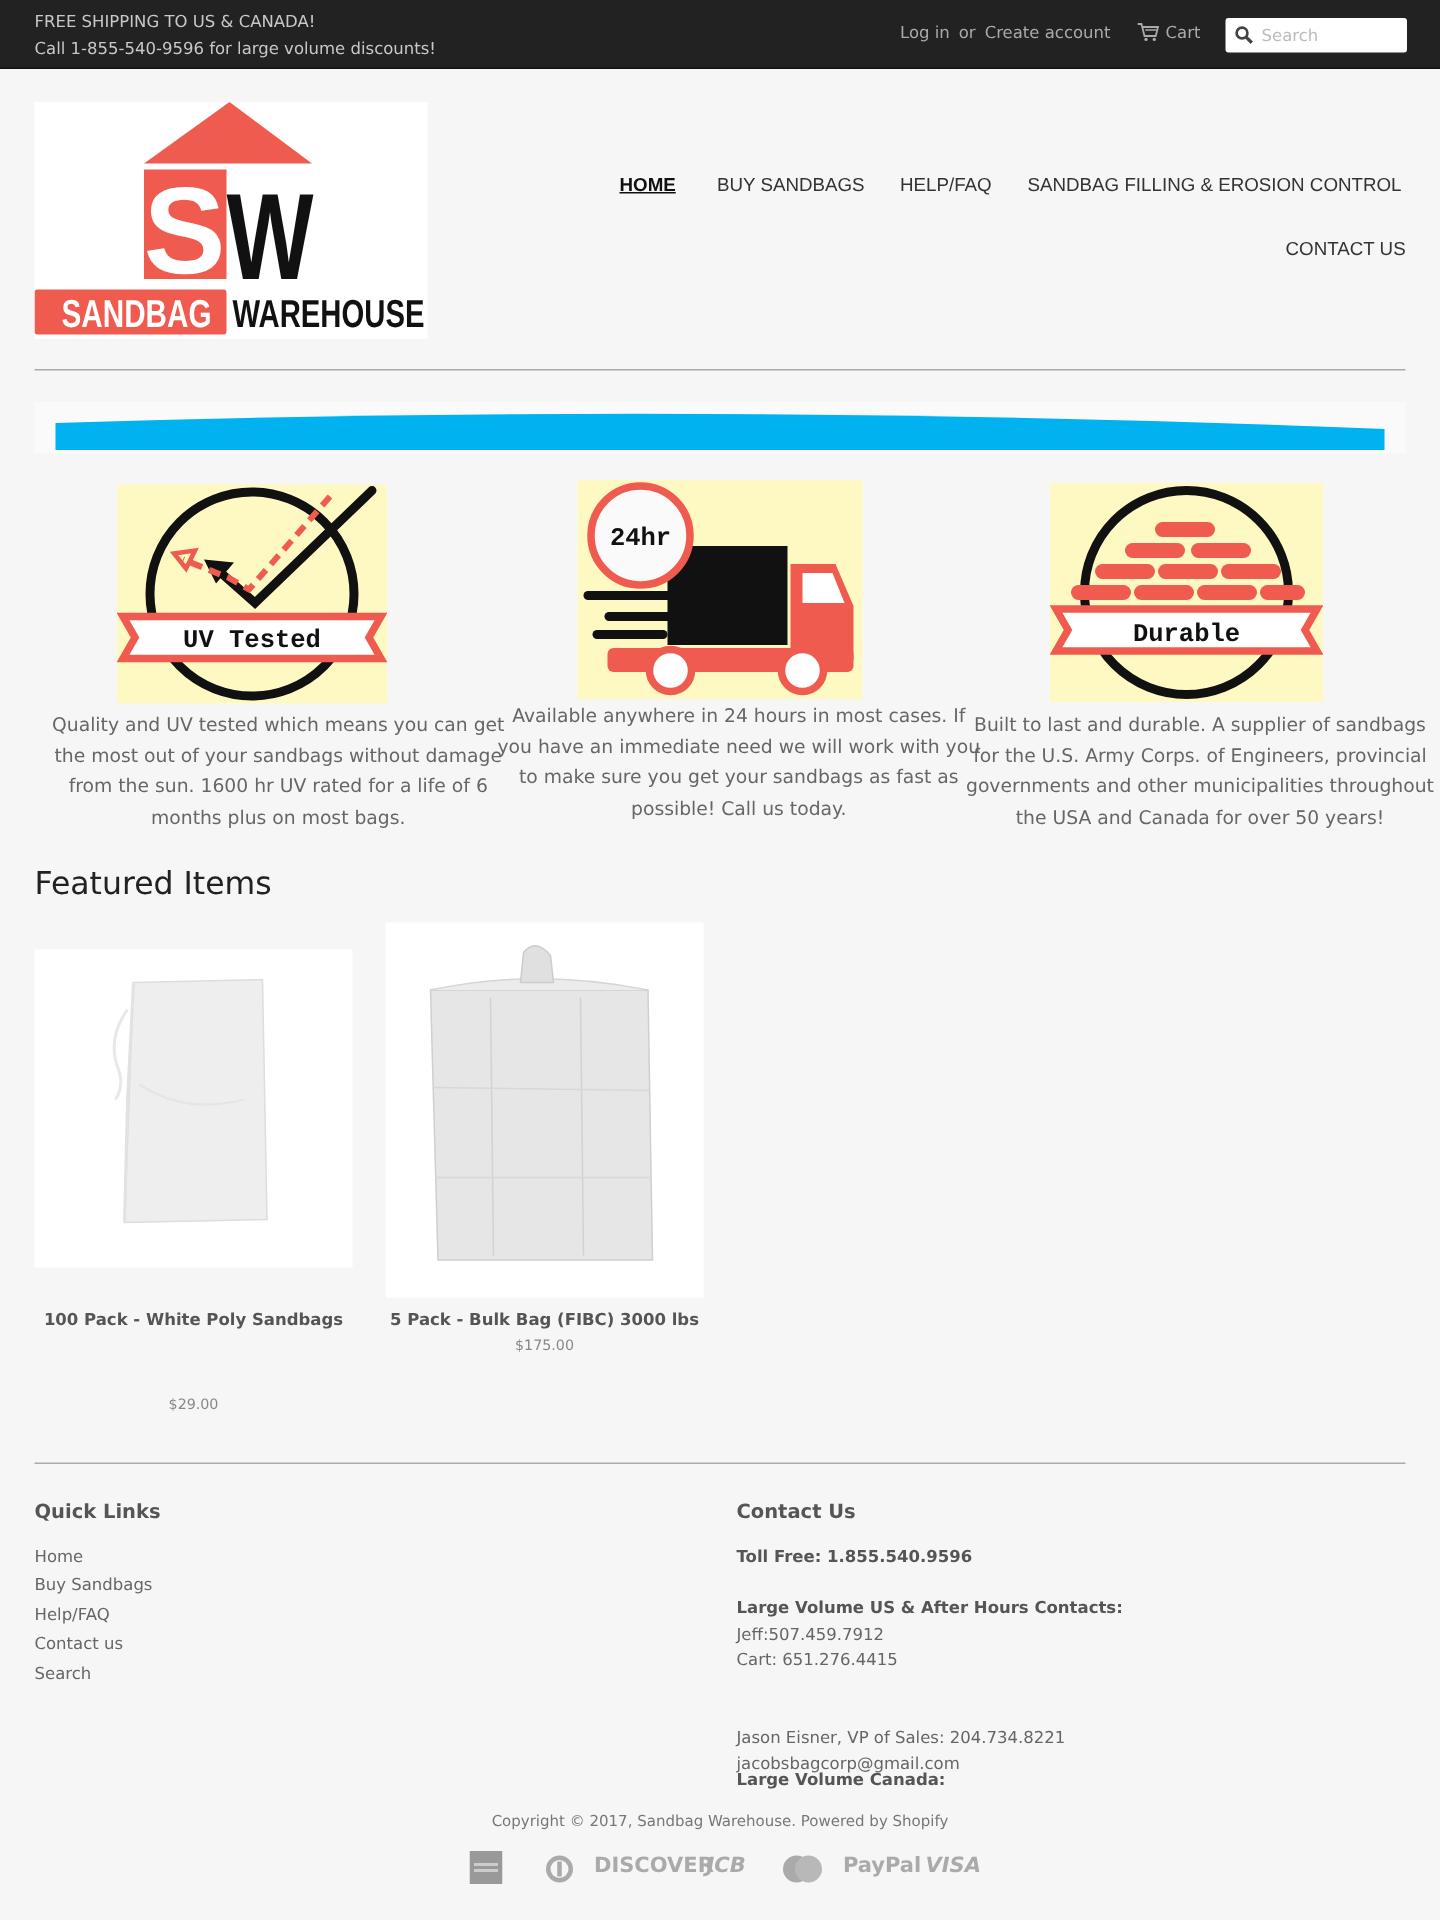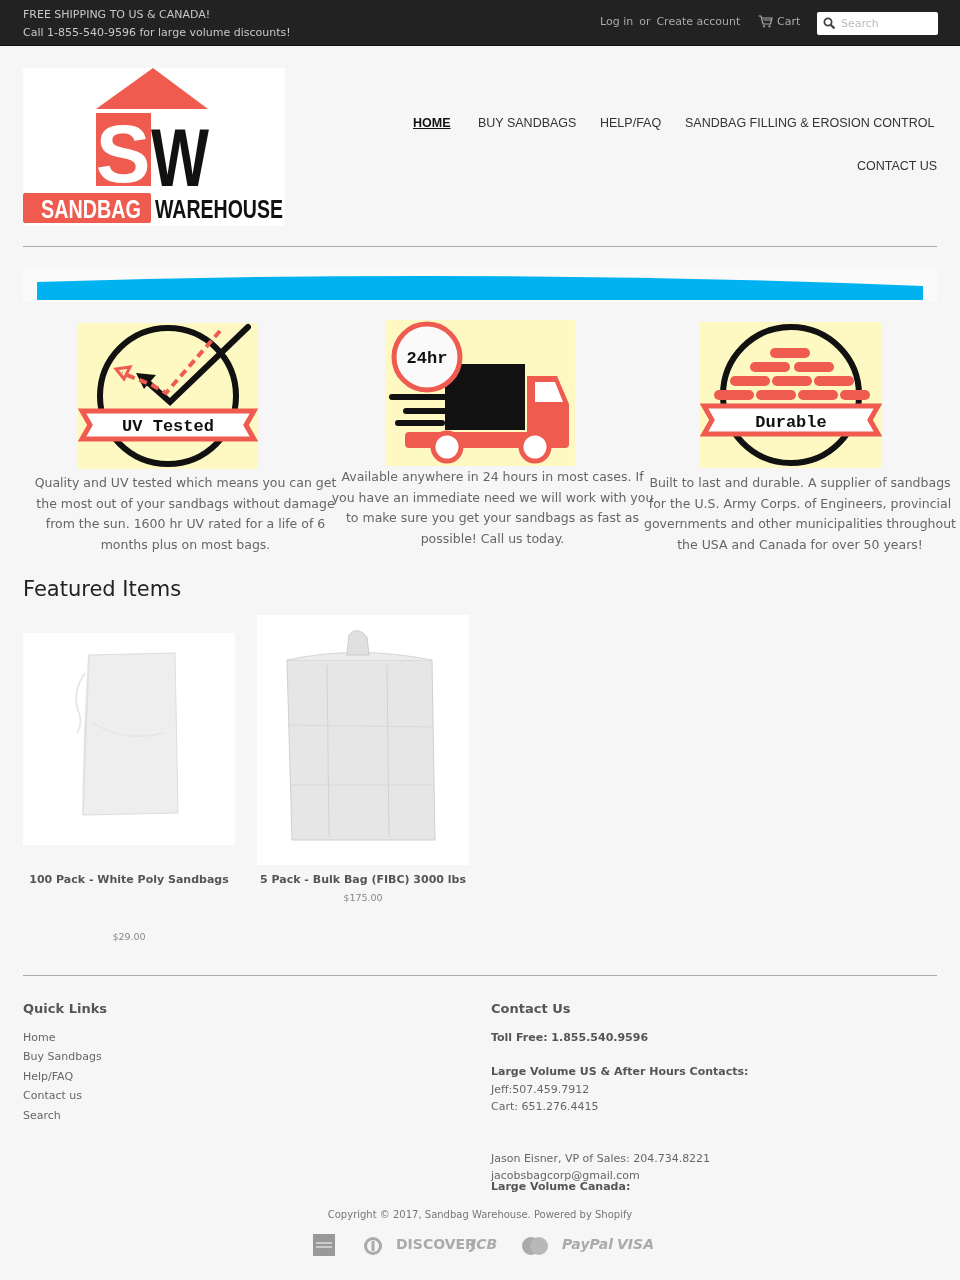--- a/index.html
+++ b/index.html
@@ -230,14 +230,14 @@
     </svg>
 </div>
 <div class="pay" style="left:396px;">DISCOVER</div>
 <div class="pay" style="left:471px; font-style:italic;">JCB</div>
 <div class="pay" style="left:521px; top:1236px;">
   <svg width="28" height="20" viewBox="0 0 28 20">
       <circle cx="10" cy="10" r="9" fill="#aaa"></circle>
       <circle cx="18" cy="10" r="9" fill="#b8b8b8"></circle>
     </svg>
 </div>
-<div class="pay" style="left:562px; font-style:italic;">PayPal</div>
+<div class="pay" style="left:562px; ">PayPal</div>
 <div class="pay" style="left:617px; font-style:italic;">VISA</div>
 
 </body></html>

